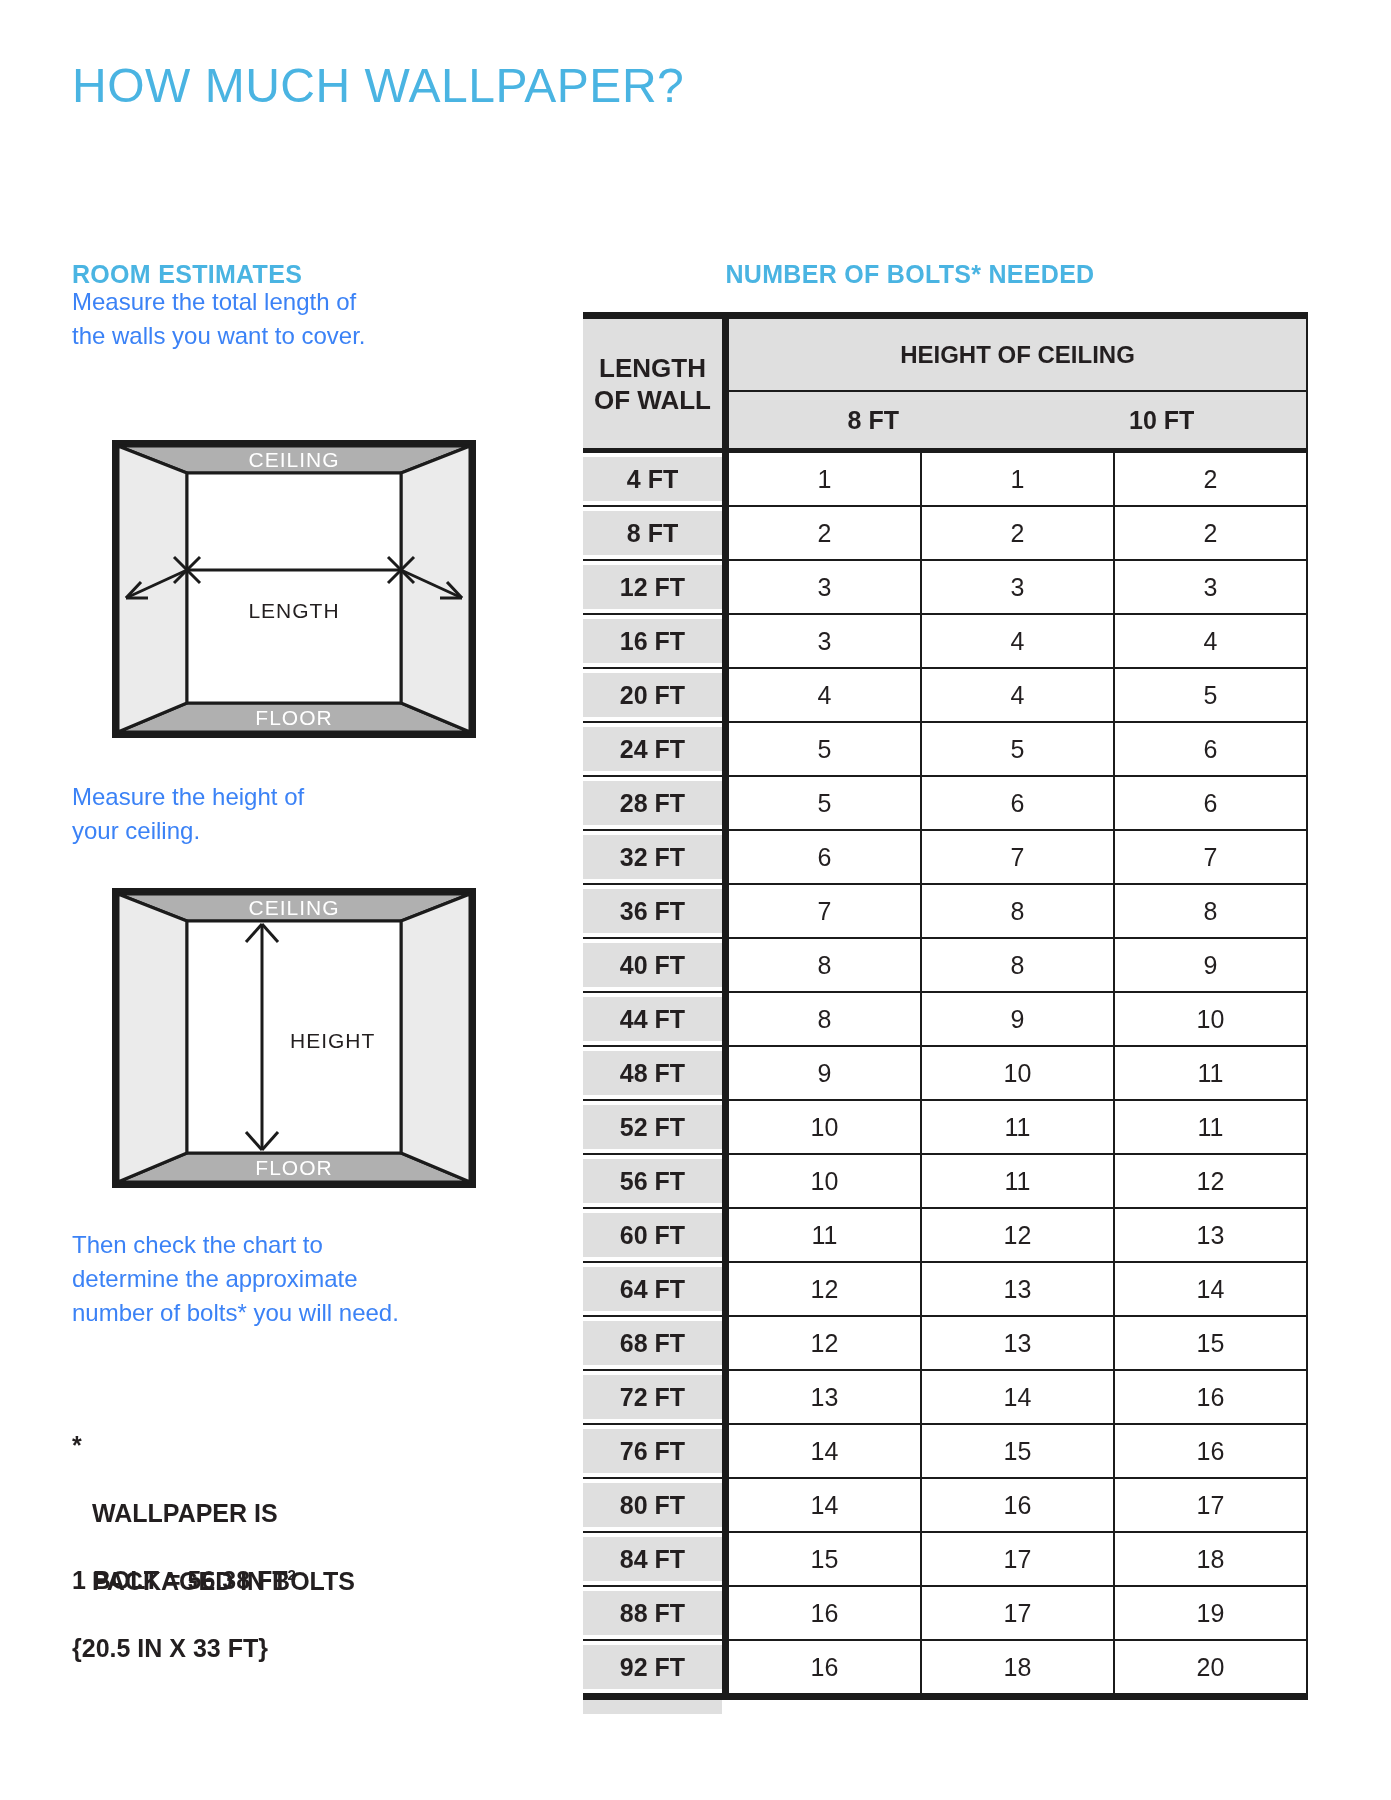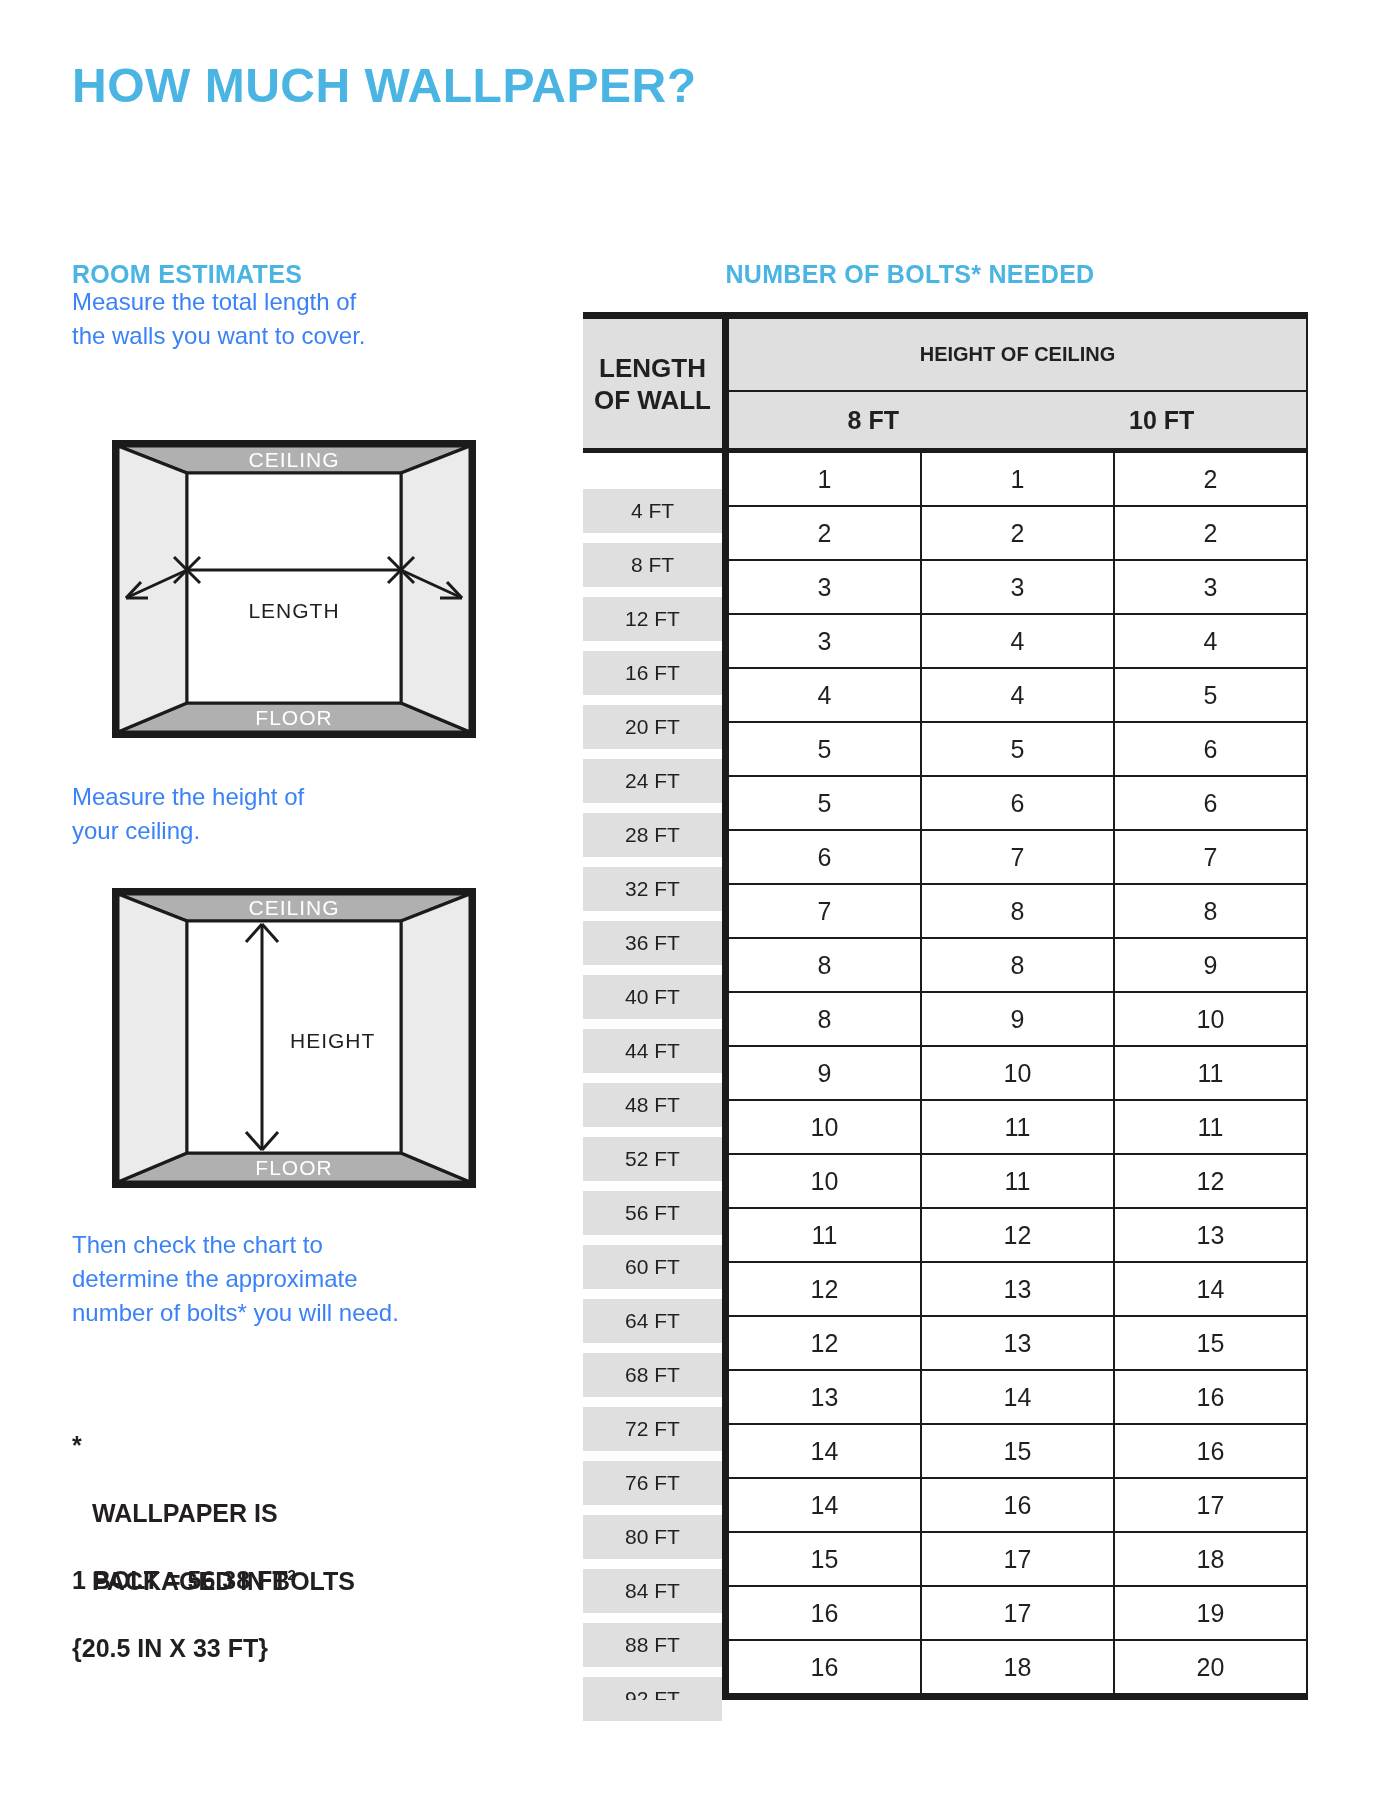--- a/index.html
+++ b/index.html
@@ -3,21 +3,21 @@
 <meta charset="utf-8">
 <style>
   html,body{margin:0;padding:0;}
   body{
     width:1391px;height:1800px;position:relative;background:#ffffff;
     font-family:"Liberation Sans","DejaVu Sans",sans-serif;color:#231F20;
     overflow:hidden;
   }
   .abs{position:absolute;}
   .page-title{
-    left:72px;top:58px;font-size:48px;font-weight:bold;color:#4AB4E2;letter-spacing:.5px;
+    left:72px;top:58px;font-size:48px;font-weight:normal;color:#4AB4E2;letter-spacing:.5px;
   }
   .section-heading{
     font-size:25px;font-weight:bold;color:#4AB4E2;letter-spacing:.3px;
   }
   .body-text{
     font-size:24px;line-height:34px;white-space:pre-line;color:#3b82f6;
   }
   .note-text{
     font-size:25px;line-height:34px;font-weight:bold;color:#231F20;white-space:pre-line;
   }
@@ -30,31 +30,31 @@
     border-top:7px solid #1B1B1B;border-bottom:7px solid #1B1B1B;
   }
   .thead{display:flex;height:129px;}
   .thead-col1{
     width:139px;background:#DFDFDF;display:flex;align-items:center;justify-content:center;
     text-align:center;font-weight:bold;font-size:26px;line-height:32px;white-space:pre-line;
   }
   .thead-right{flex:1;display:flex;flex-direction:column;border-left:7px solid #1B1B1B;border-right:2.5px solid #1B1B1B;}
   .group-header{
     height:71px;background:#DFDFDF;border-bottom:2.5px solid #1B1B1B;
-    display:flex;align-items:center;justify-content:center;font-weight:bold;font-size:20px;
+    display:flex;align-items:center;justify-content:center;font-weight:bold;font-size:24px;
   }
   .sub-headers{flex:1;display:flex;background:#DFDFDF;}
   .sub-headers>div{flex:1;display:flex;align-items:center;justify-content:center;font-weight:bold;font-size:25px;}
   .header-sep{height:5px;background:#1B1B1B;}
   .trow{display:flex;height:52px;border-bottom:2.5px solid #1B1B1B;}
   .trow:last-child{border-bottom:none;border-radius:16px;}
   .rowlabel{width:139px;box-sizing:border-box;padding:4px 0;}
   .rowlabel .chip{
     height:100%;background:#DFDFDF;display:flex;align-items:center;justify-content:center;
-    font-weight:normal;font-size:21px;margin-top:32px;
+    font-weight:bold;font-size:25px;
   }
   .vals{flex:1;display:flex;border-left:7px solid #1B1B1B;border-right:2.5px solid #1B1B1B;}
   .vals>div{flex:1;display:flex;align-items:center;justify-content:center;font-size:25px;border-left:2.5px solid #1B1B1B;}
   .vals>div:first-child{border-left:none;}
   .table-stub{position:absolute;left:0;bottom:-21px;width:139px;height:14px;background:#DFDFDF;}
   
   .diagram{left:84px;width:364px;padding-left:28px;}
   svg text{font-family:"Liberation Sans","DejaVu Sans",sans-serif;}
 </style>
 </head>

